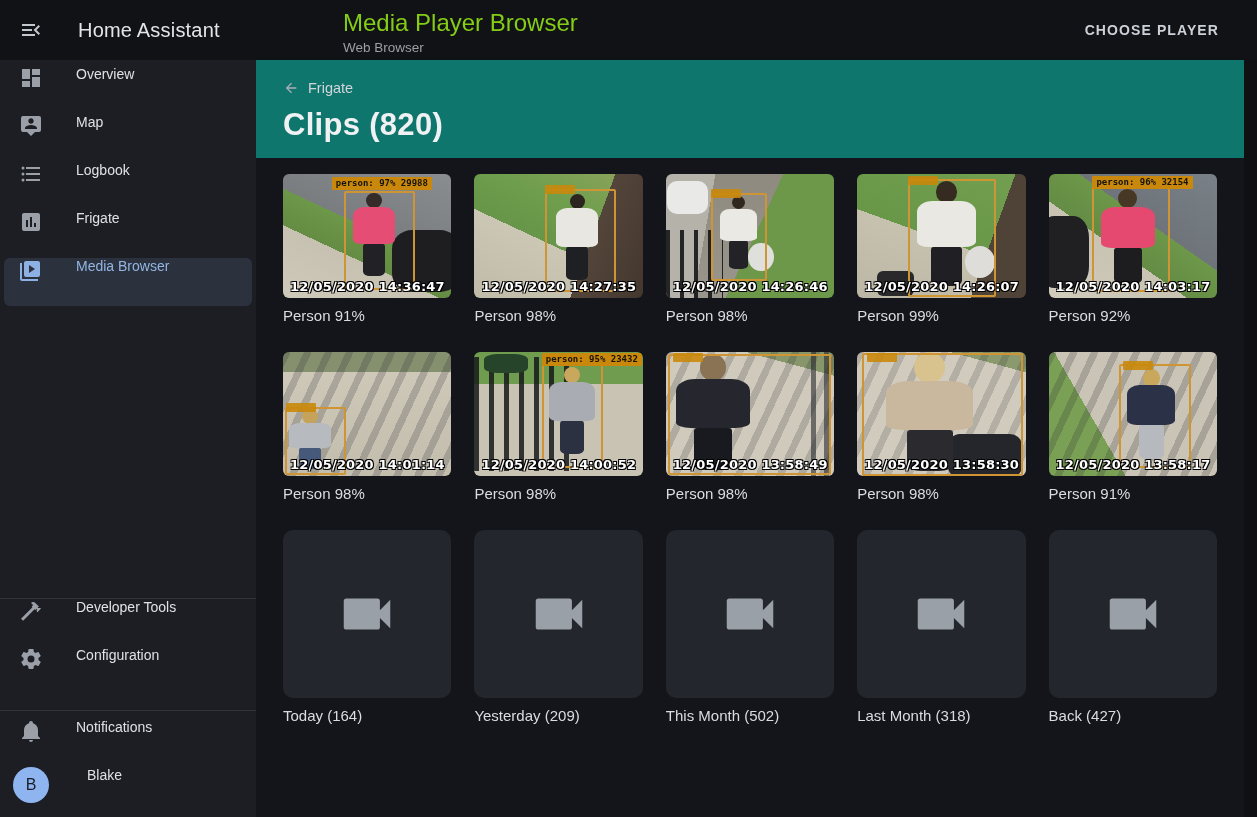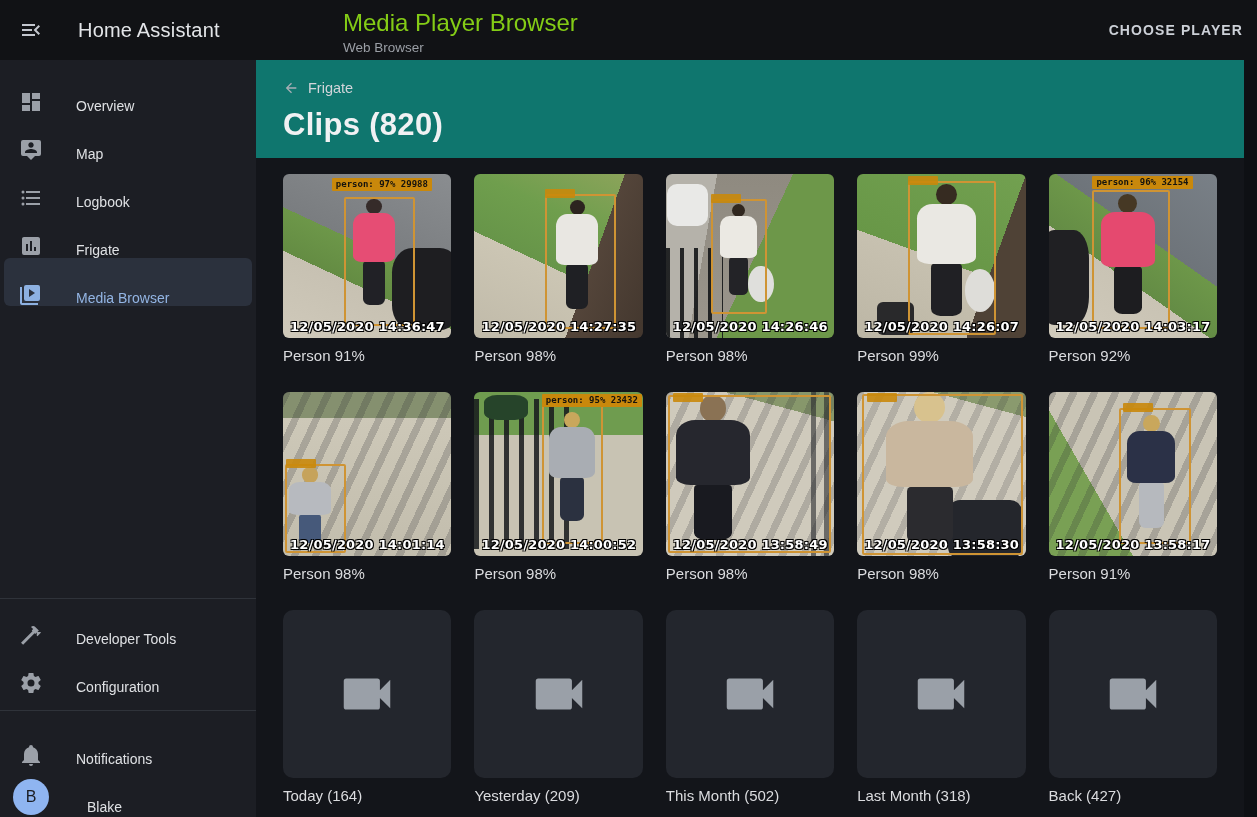--- a/index.html
+++ b/index.html
@@ -8,30 +8,30 @@
   svg{display:block}
 
   
   .topbar{position:absolute;left:0;top:0;width:1257px;height:60px;background:#111215;z-index:6;display:flex;align-items:center}
   .menu-btn{margin-left:18px;width:26px;height:26px;background:none;border:none;padding:0;cursor:pointer}
   .menu-btn svg{width:24px;height:24px;fill:#c3c7ce;margin:1px}
   .ha-name{margin-left:34px;font-size:20px;color:#e3e5e8;letter-spacing:.2px}
   .mp-title{position:absolute;left:343px;top:9px}
   .mp-title .t{font-size:24px;color:#84cc16}
   .mp-title .s{font-size:13.5px;color:#9b9fa6;margin-top:3px}
-  .choose{position:absolute;right:8px;top:0;height:60px;display:flex;align-items:center;font-size:14px;
+  .choose{position:absolute;right:32px;top:0;height:60px;display:flex;align-items:center;font-size:14px;
           font-weight:600;letter-spacing:1.1px;color:#ccd0d7;background:none;border:none;cursor:pointer;
           font-family:"Liberation Sans","DejaVu Sans",sans-serif}
 
   
   .shell{position:absolute;top:60px;left:0;width:1257px;height:757px;display:flex}
 
   
   .sidebar{width:256px;flex:none;background:#1c1e24;display:flex;flex-direction:column;box-sizing:border-box;padding:6px 0 2px}
-  .nav-item{height:48px;flex:none;display:flex;align-items:flex-end;margin:0 4px;padding-left:15px;border-radius:6px;
+  .nav-item{height:48px;flex:none;display:flex;align-items:flex-start;margin:0 4px;padding-left:15px;border-radius:6px;
             color:#dfe1e4;font-size:14px;font-weight:500;cursor:pointer}
   .nav-item svg{width:24px;height:24px;fill:#9ba0a8;flex:none}
   .nav-item .lbl{margin-left:33px;white-space:nowrap}
   .nav-item.selected{background:#2b313d}
   .nav-item.selected .lbl{color:#93b5e4}
   .nav-item.selected svg{fill:#8db1e2}
   .sb-spacer{flex:1}
   .sb-divider{height:1px;background:#2f333a;flex:none}
   .sb-divider.gap{margin:15px 0 8px}
   .profile{padding-left:9px}
@@ -42,21 +42,21 @@
   
   .main{flex:1;position:relative;background:#13151a;overflow:hidden}
   .scrolltrack{position:absolute;right:0;top:0;width:13px;height:100%;background:#0e1014;cursor:pointer}
   .content-header{background:#0f766e;height:98px;box-sizing:border-box;padding:20px 0 0 27px;margin-right:13px}
   .breadcrumb{display:inline-flex;align-items:center;gap:9px;color:#d2d5da;font-size:14.5px;cursor:pointer}
   .breadcrumb svg{width:16px;height:16px;fill:#a9afb6}
   .page-title{margin:7px 0 0;font-size:31px;font-weight:700;color:#f0f1f3;letter-spacing:.3px}
 
   .grid{margin:16px 40px 0 27px;display:grid;grid-template-columns:repeat(5,1fr);column-gap:23px;row-gap:26px}
   .card{cursor:pointer}
-  .thumb{height:164px;border-radius:6px;position:relative;overflow:hidden;background:#3a3d42}
+  .thumb{height:124px;border-radius:6px;position:relative;overflow:hidden;background:#3a3d42}
   .caption{margin-top:8px;font-size:15px;line-height:20px;color:#dbdcdf}
   .folder{height:168px;border-radius:10px;background:#23262d;display:flex;align-items:center;justify-content:center}
   .folder svg{width:62px;height:62px;fill:#9aa0a8}
 
   
   .ts{position:absolute;left:7px;bottom:4px;z-index:5;font-family:"DejaVu Sans",sans-serif;font-weight:700;font-size:13px;
       color:#fff;letter-spacing:.2px;white-space:nowrap;
       text-shadow:-1px -1px 0 #000,1px -1px 0 #000,-1px 1px 0 #000,1px 1px 0 #000}
   .bbox{position:absolute;border:2px solid #cf9434;border-radius:2px;z-index:3}
   .chip{position:absolute;z-index:4;background:#c9880b;color:#15130e;font-family:"DejaVu Sans Mono","Liberation Mono",monospace;

